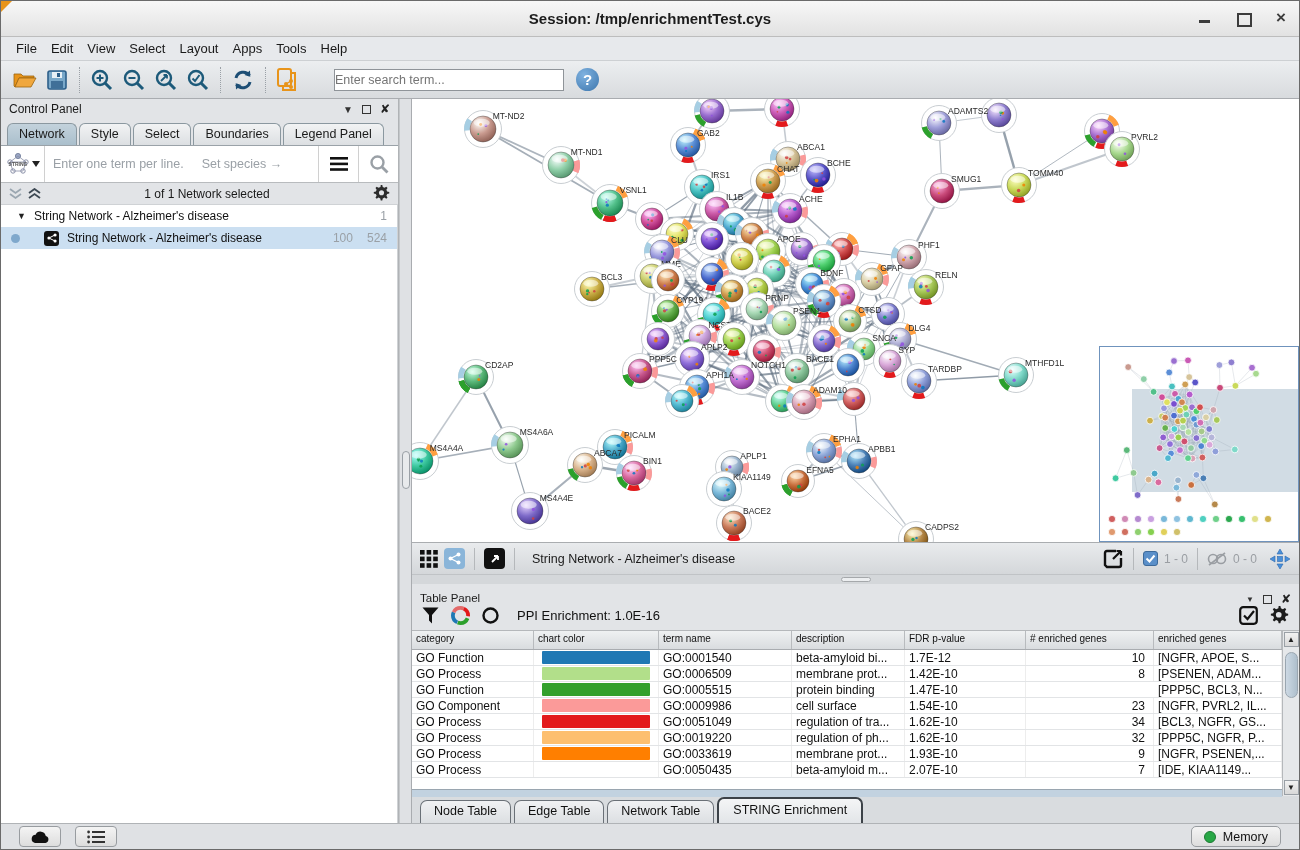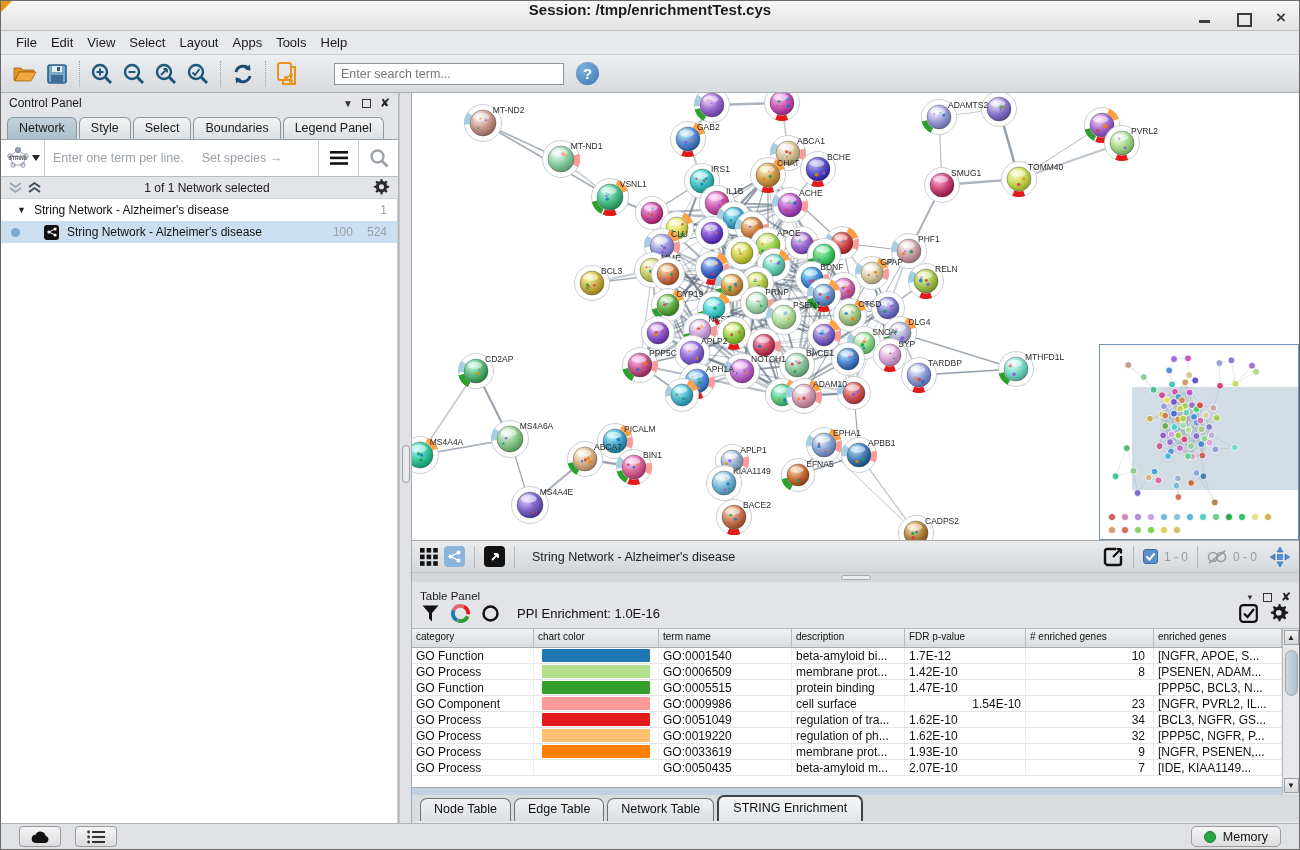--- a/index.html
+++ b/index.html
@@ -1,37 +1,37 @@
 <!DOCTYPE html>
 <html><head>
 <meta charset="utf-8">
 <style>
 * { margin:0; padding:0; box-sizing:border-box; }
 html,body { width:1300px; height:850px; overflow:hidden; font-family:"Liberation Sans","DejaVu Sans",sans-serif; }
 .window { width:1300px; height:850px; background:#e4e6e9; border:1px solid #6a6a6a; display:flex; flex-direction:column; position:relative; }
 
 
-.titlebar { height:30px; background:linear-gradient(#f7f7f7,#e2e2e2); border-bottom:1px solid #bdbdbd; position:relative; display:flex; justify-content:center; }
+.titlebar { height:36px; background:linear-gradient(#f7f7f7,#e2e2e2); border-bottom:1px solid #bdbdbd; position:relative; display:flex; align-items:center; justify-content:center; }
 .app-corner { position:absolute; left:0; top:0; width:0; height:0; border-top:11px solid #e8941a; border-right:11px solid transparent; }
 .titlebar .title { font-weight:bold; font-size:15px; color:#1c1c1c; }
 .win-controls { position:absolute; right:10px; top:0; height:34px; display:flex; align-items:center; gap:22px; }
 .win-btn { width:16px; height:16px; position:relative; cursor:default; }
 .win-min::after { content:""; position:absolute; left:2px; bottom:3px; width:11px; height:3px; background:#3c3c3c; }
 .win-max::after { content:""; position:absolute; left:2px; top:3px; width:11px; height:10px; border:2.5px solid #3c3c3c; }
 .win-close { font-size:17px; font-weight:bold; color:#3c3c3c; line-height:15px; text-align:center; }
 
 
 .menubar { height:24px; background:#e7e9ec; border-bottom:1px solid #cdd0d3; display:flex; align-items:center; padding-left:8px; }
 .menu-item { font-size:13px; color:#1a1a1a; padding:2px 7px; }
 
 
 .toolbar { height:38px; background:linear-gradient(#eceef0,#d8dbde); border-bottom:1px solid #a9acb0; display:flex; align-items:center; padding-left:8px; }
 .tb-btn { width:32px; height:30px; display:flex; align-items:center; justify-content:center; border-radius:3px; }
 .tb-sep { width:1px; height:26px; border-left:1px dotted #9aa0a6; margin:0 6px; }
-.search-input { width:230px; height:22px; border:1px solid #8f9499; background:#fff; font-size:12.5px; color:#777; padding:0 6px; margin-left:30px; font-family:"Liberation Sans",sans-serif; }
+.search-input { width:230px; height:22px; border:1px solid #8f9499; background:#fff; font-size:12.5px; color:#777; padding:0 0; margin-left:30px; font-family:"Liberation Sans",sans-serif; }
 .help-btn { width:23px; height:23px; border-radius:50%; background:radial-gradient(circle at 35% 30%,#7fb2e0,#3d76ad); color:#fff; font-weight:bold; font-size:15px; display:flex; align-items:center; justify-content:center; margin-left:12px; }
 
 
 .main { flex:1; display:flex; min-height:0; }
 
 
 .control-panel { width:398px; background:#e2e4e7; border-right:1px solid #b0b3b6; display:flex; flex-direction:column; }
 .cp-header { height:20px; display:flex; align-items:center; padding:0 8px; }
 .cp-title { font-size:12px; color:#1a1a1a; flex:1; }
 .panel-ctl { display:flex; align-items:center; gap:9px; color:#333; }
@@ -2511,21 +2511,21 @@
                   <div class="gcell num" style="width: 128px; margin-top: 22px;">55</div>
                   <div class="gcell" style="width: 123px; flex: 1 1 0%;">[PPP5C, BCL3, N...</div>
                 </div>
                 <div class="grow">
                   <div class="gcell" style="width: 122px;">GO Component</div>
                   <div class="gcell" style="width: 125px;">
                     <div class="swatch" style="background: rgb(251, 154, 153);"></div>
                   </div>
                   <div class="gcell" style="width: 133px;">GO:0009986</div>
                   <div class="gcell" style="width: 113px;">cell surface</div>
-                  <div class="gcell" style="width: 121px; text-align: right;">1.54E-10</div>
+                  <div class="gcell" style="width: 121px;">1.54E-10</div>
                   <div class="gcell num" style="width: 128px;">23</div>
                   <div class="gcell" style="width: 123px; flex: 1 1 0%;">[NGFR, PVRL2, IL...</div>
                 </div>
                 <div class="grow">
                   <div class="gcell" style="width: 122px;">GO Process</div>
                   <div class="gcell" style="width: 125px;">
                     <div class="swatch" style="background: rgb(227, 26, 28);"></div>
                   </div>
                   <div class="gcell" style="width: 133px;">GO:0051049</div>
                   <div class="gcell" style="width: 113px;">regulation of tra...</div>

